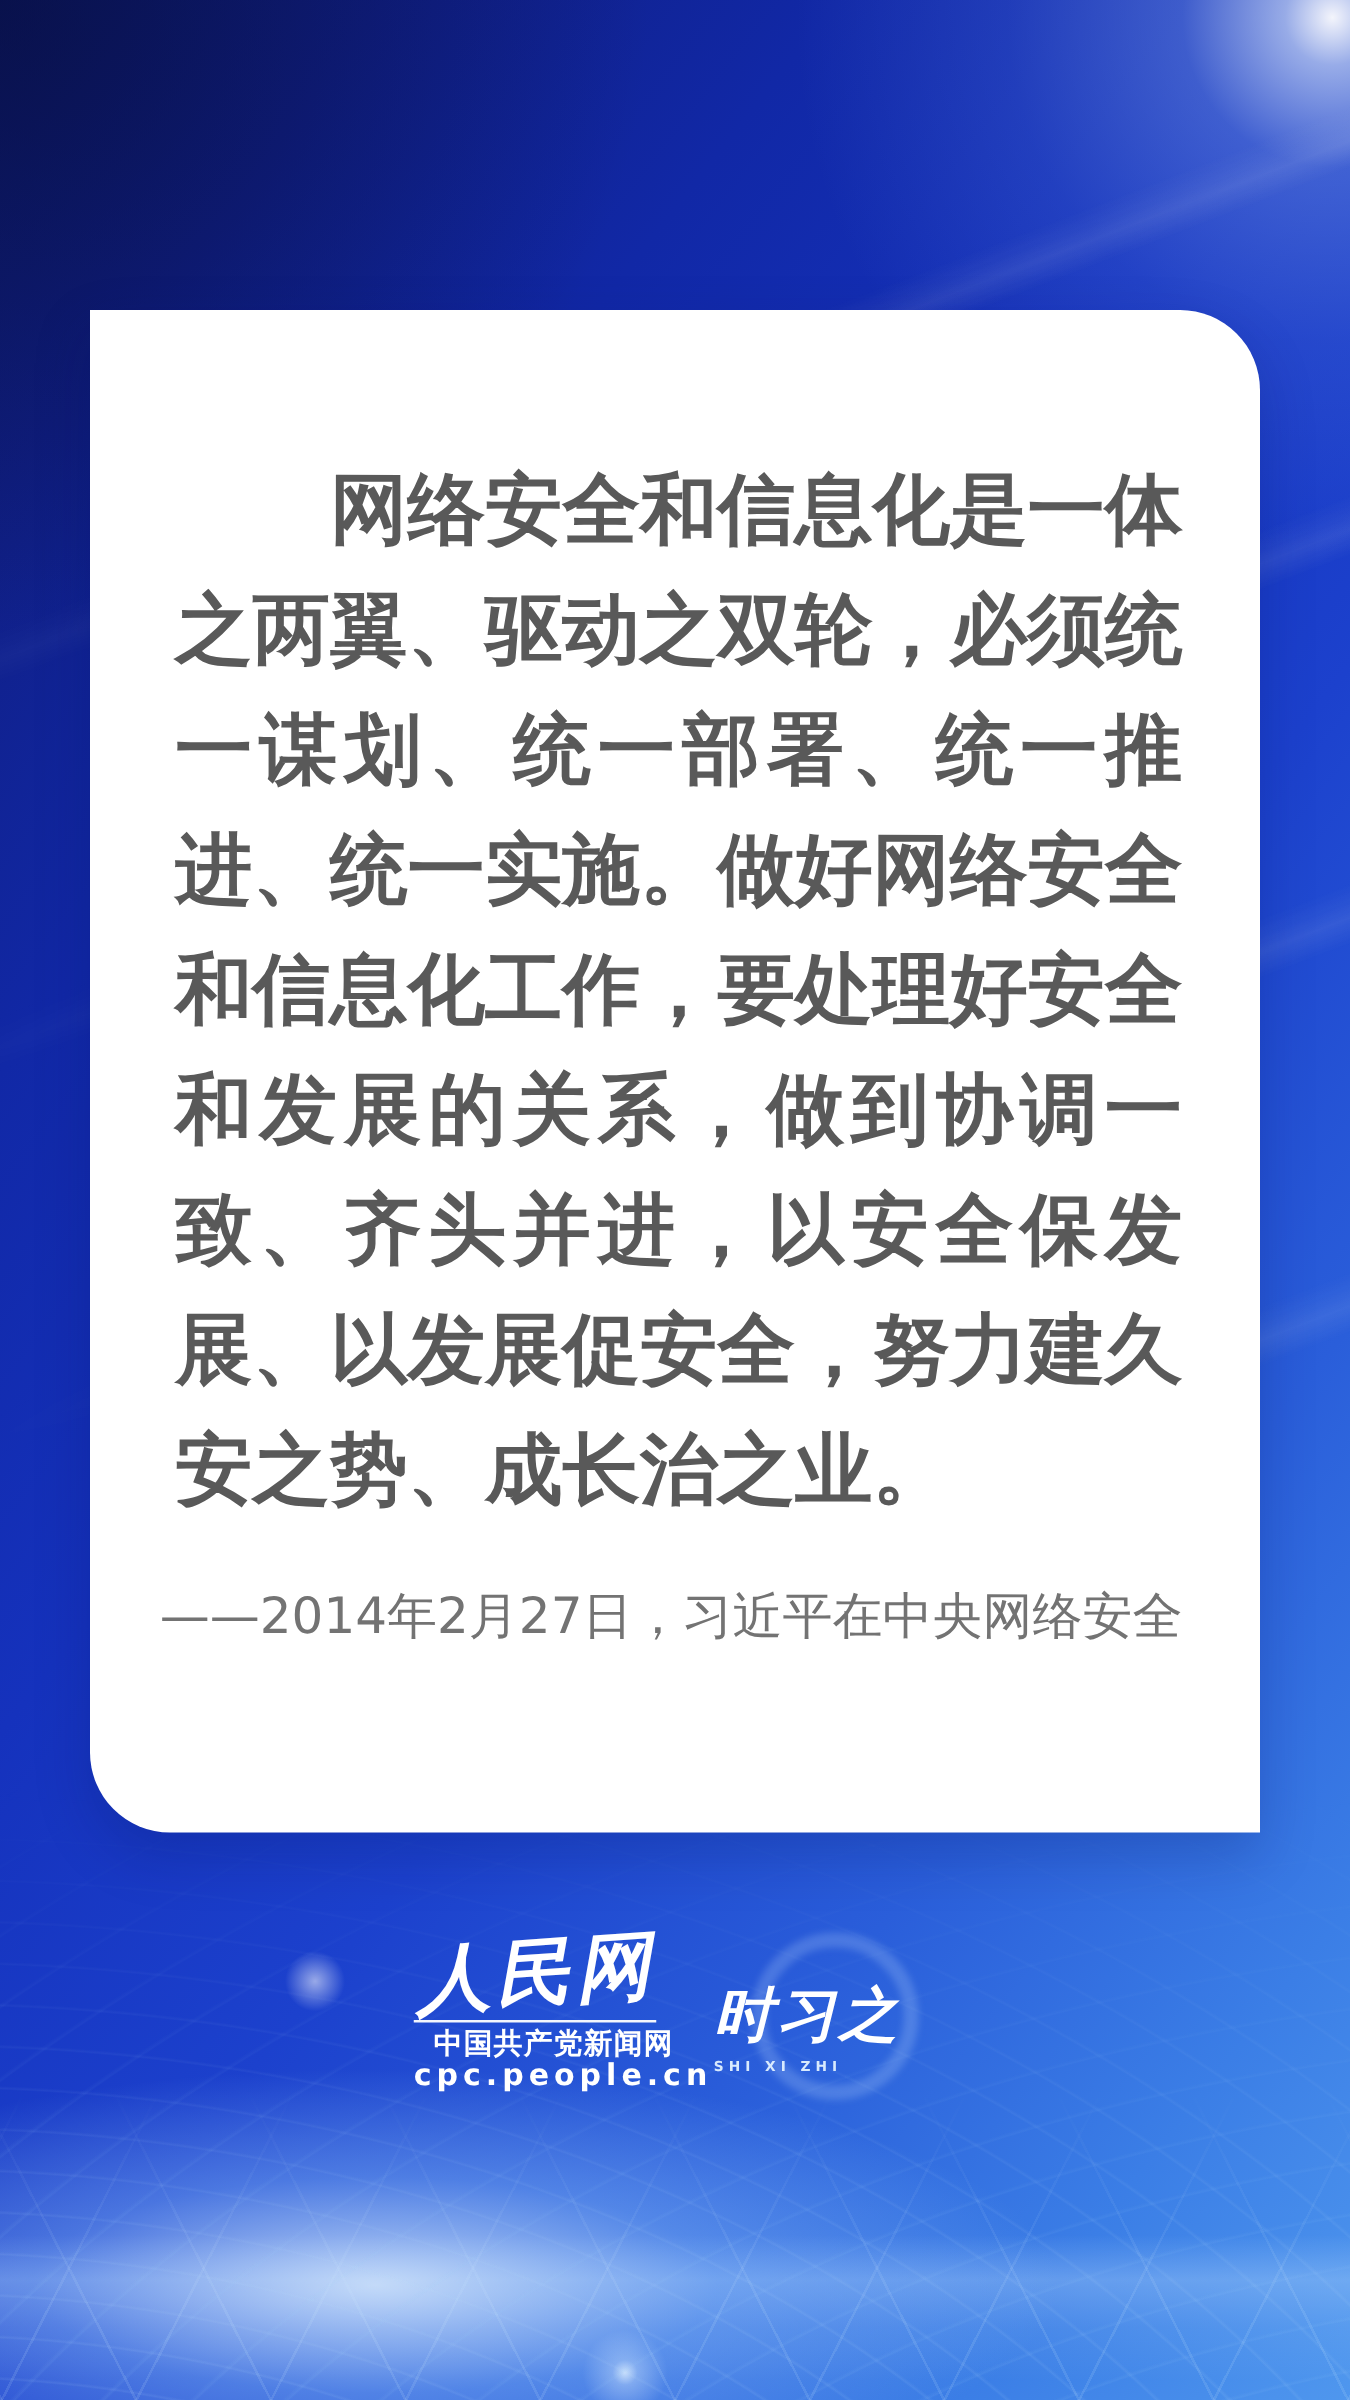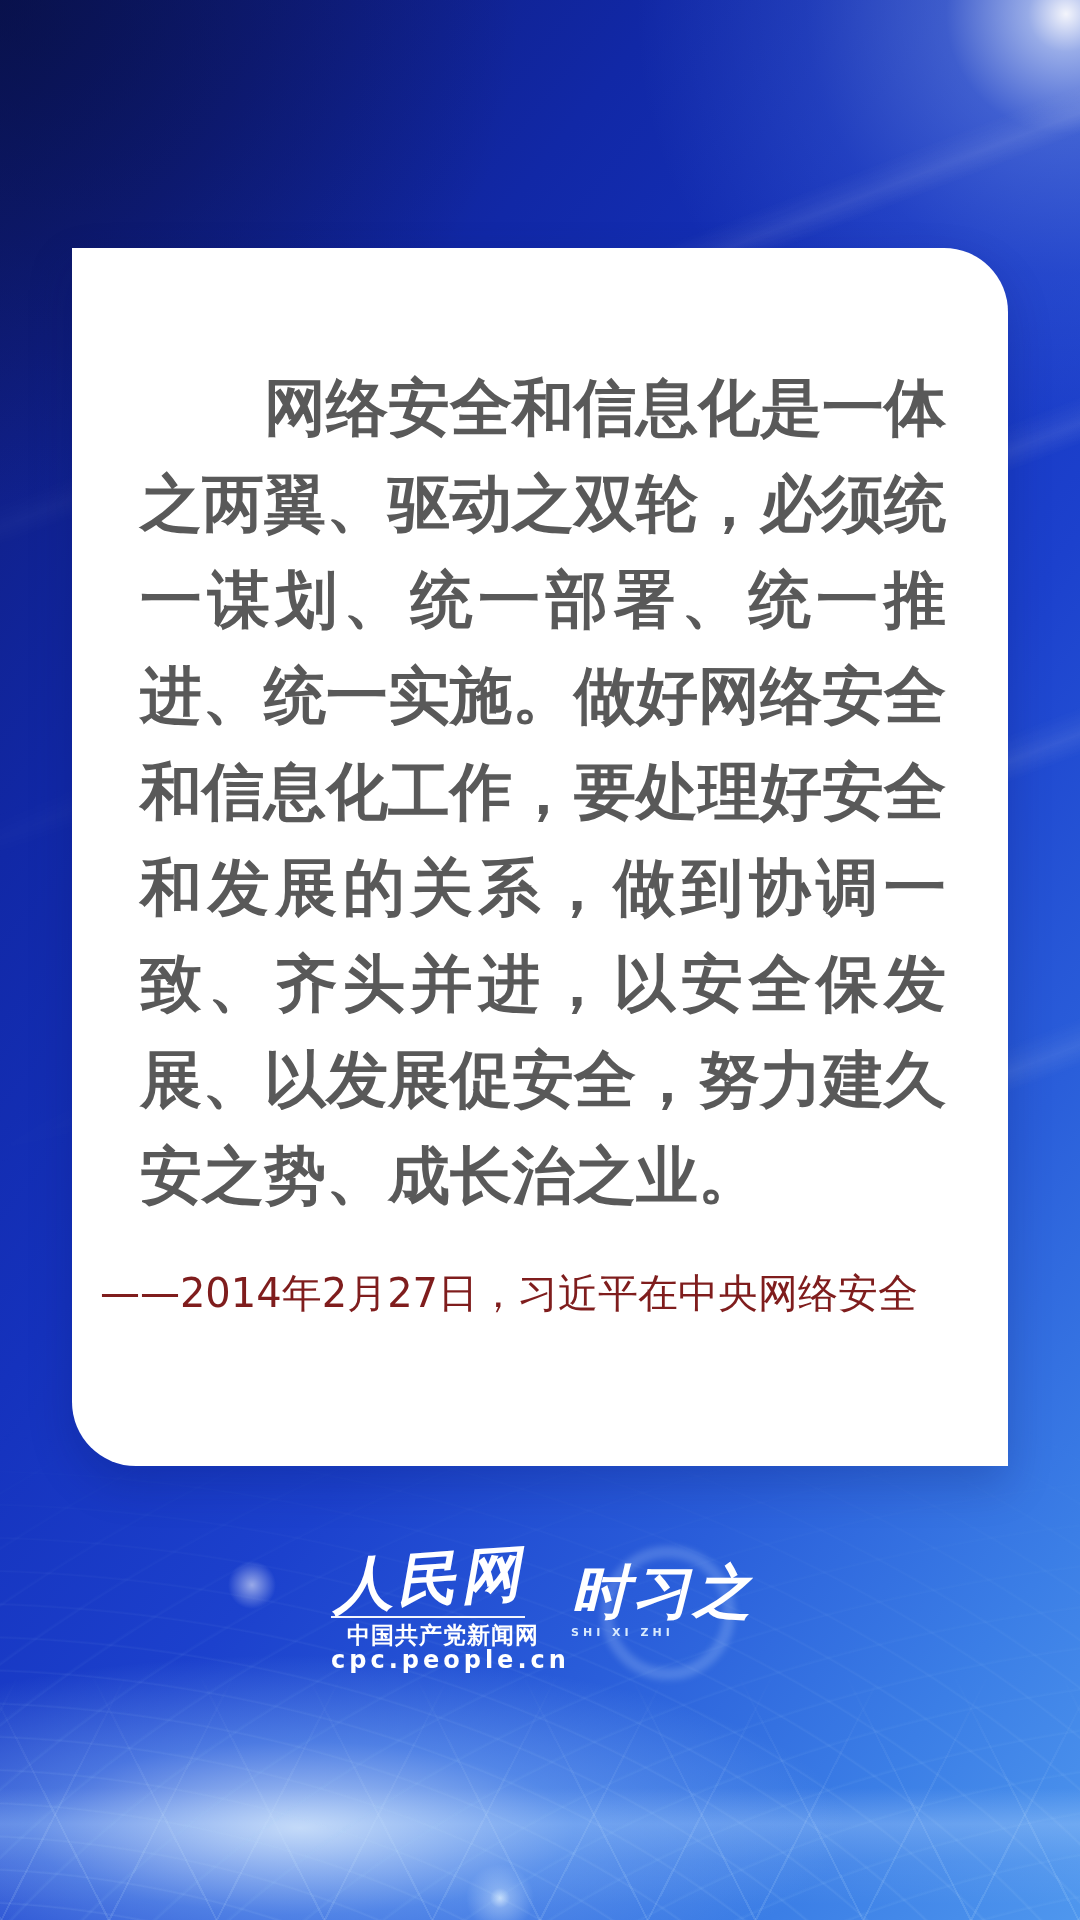--- a/index.html
+++ b/index.html
@@ -53,43 +53,43 @@
   }
   .quote{margin:112px 62px 0 68px;}
   .quote-line{
     display:flex;justify-content:space-between;align-items:center;
     height:96px;font-size:62px;font-weight:600;color:#595959;
     font-family:"DejaVu Serif","Liberation Serif",serif;
   }
   .quote-line.last{justify-content:flex-start;}
   .quote-line .indent{flex:0 0 124px;}
   .attribution{
-    margin:30px 62px 0 0;text-align:center;
-    font-size:40px;line-height:79px;color:#7f1d1d;font-weight:500;
+    margin:30px 62px 0 0;text-align:right;
+    font-size:40px;line-height:79px;color:#737373;font-weight:500;
   }
 
   
   .footer{position:absolute;top:1548px;left:0;width:1080px;display:flex;justify-content:center;align-items:flex-start;gap:46px;color:#fff;}
   .pd-logo{width:194px;text-align:center;}
   .pd-calligraphy{
     font-family:"DejaVu Serif","Liberation Serif",serif;
     font-size:60px;line-height:62px;font-weight:bold;font-style:italic;
     transform:rotate(-4deg);letter-spacing:4px;
   }
   .pd-divider{height:2px;background:rgba(255,255,255,.95);margin:6px 0 4px;}
   .pd-site{font-size:23px;font-weight:bold;letter-spacing:1px;line-height:27px;white-space:nowrap;margin-left:16px;}
   .pd-url{font-size:24px;font-weight:bold;letter-spacing:4px;line-height:23px;}
   .sxz-logo{position:relative;width:178px;margin-top:14px;}
   .sxz-ring{
     position:absolute;left:30px;top:-16px;width:110px;height:110px;border-radius:50%;
     border:12px solid rgba(195,223,255,.22);filter:blur(3px);
   }
   .sxz-text{
     position:relative;font-family:"DejaVu Serif","Liberation Serif",serif;
-    font-size:58px;line-height:60px;font-weight:bold;font-style:italic;letter-spacing:3px;white-space:nowrap;
+    font-size:47px;line-height:60px;font-weight:bold;font-style:italic;letter-spacing:3px;white-space:nowrap;margin-top:21px;
   }
   .sxz-sub{position:relative;margin-top:4px;text-align:left;font-size:11px;font-weight:bold;letter-spacing:4px;color:rgba(226,241,255,.95);}
 </style>
 </head>
 <body>
 
 <div class="poster">
   <div class="bg-beams"></div>
   <div class="bg-waves"></div>
   <div class="bg-floor"></div>

